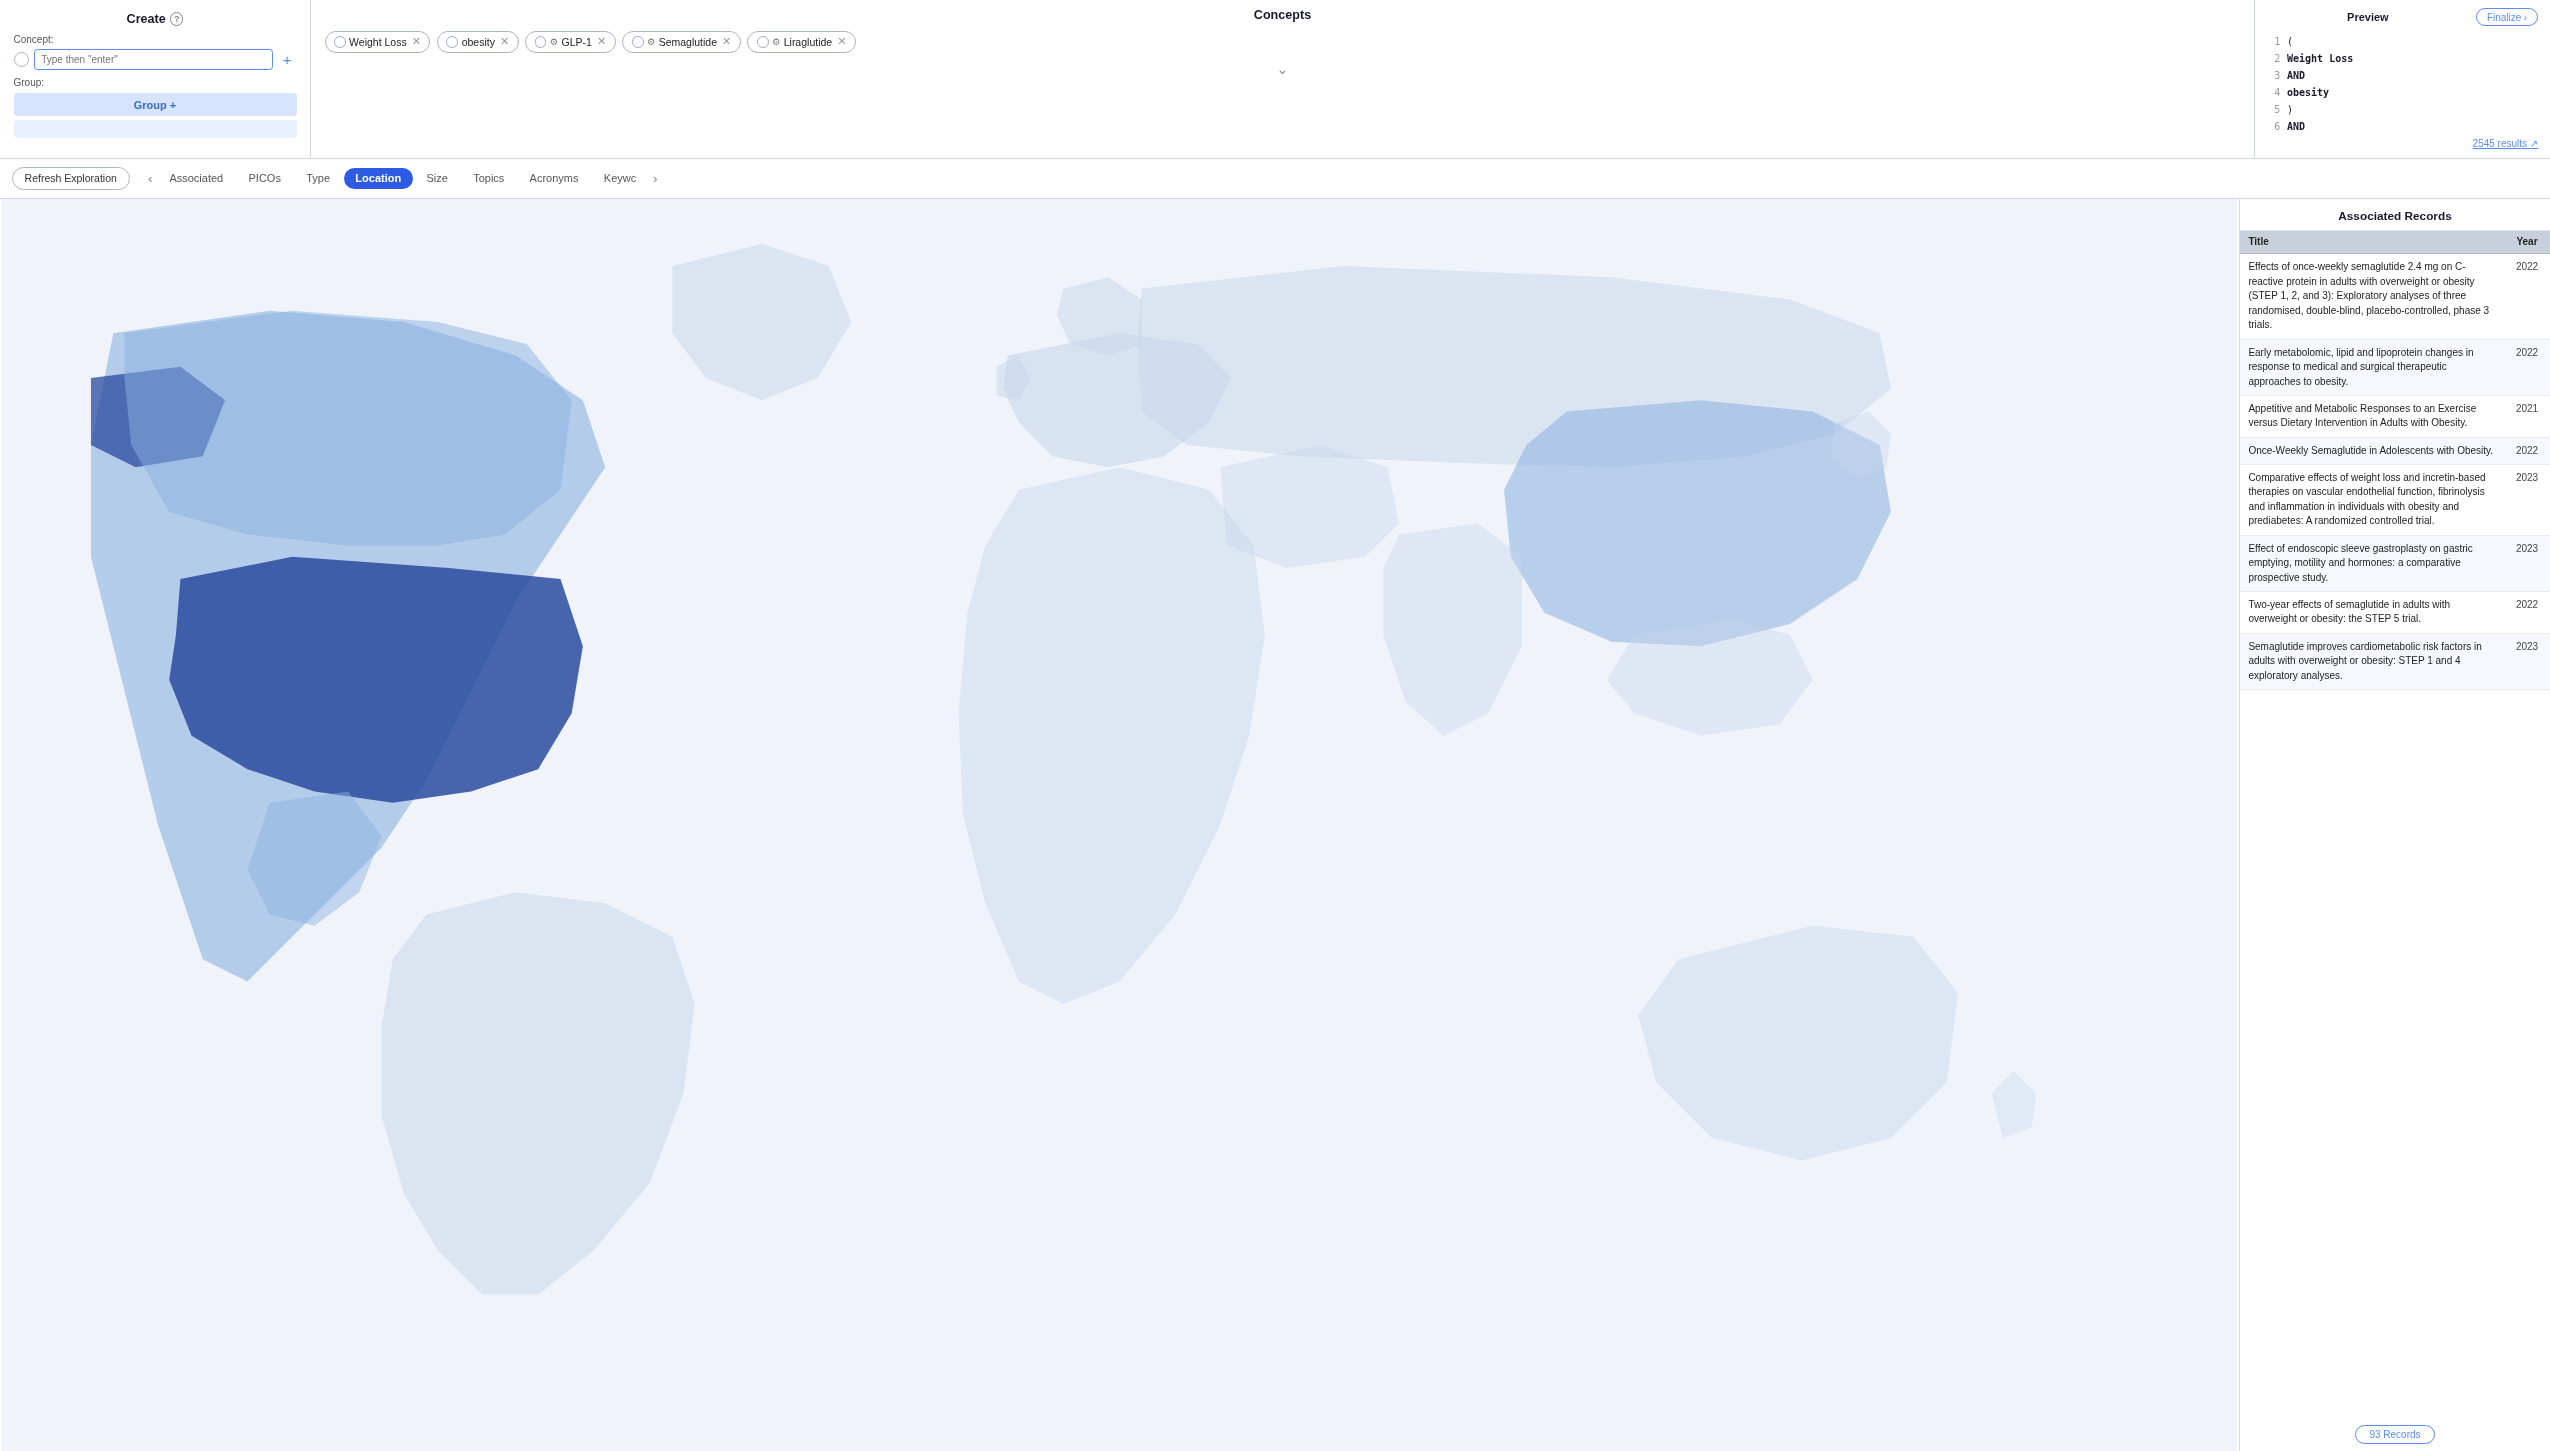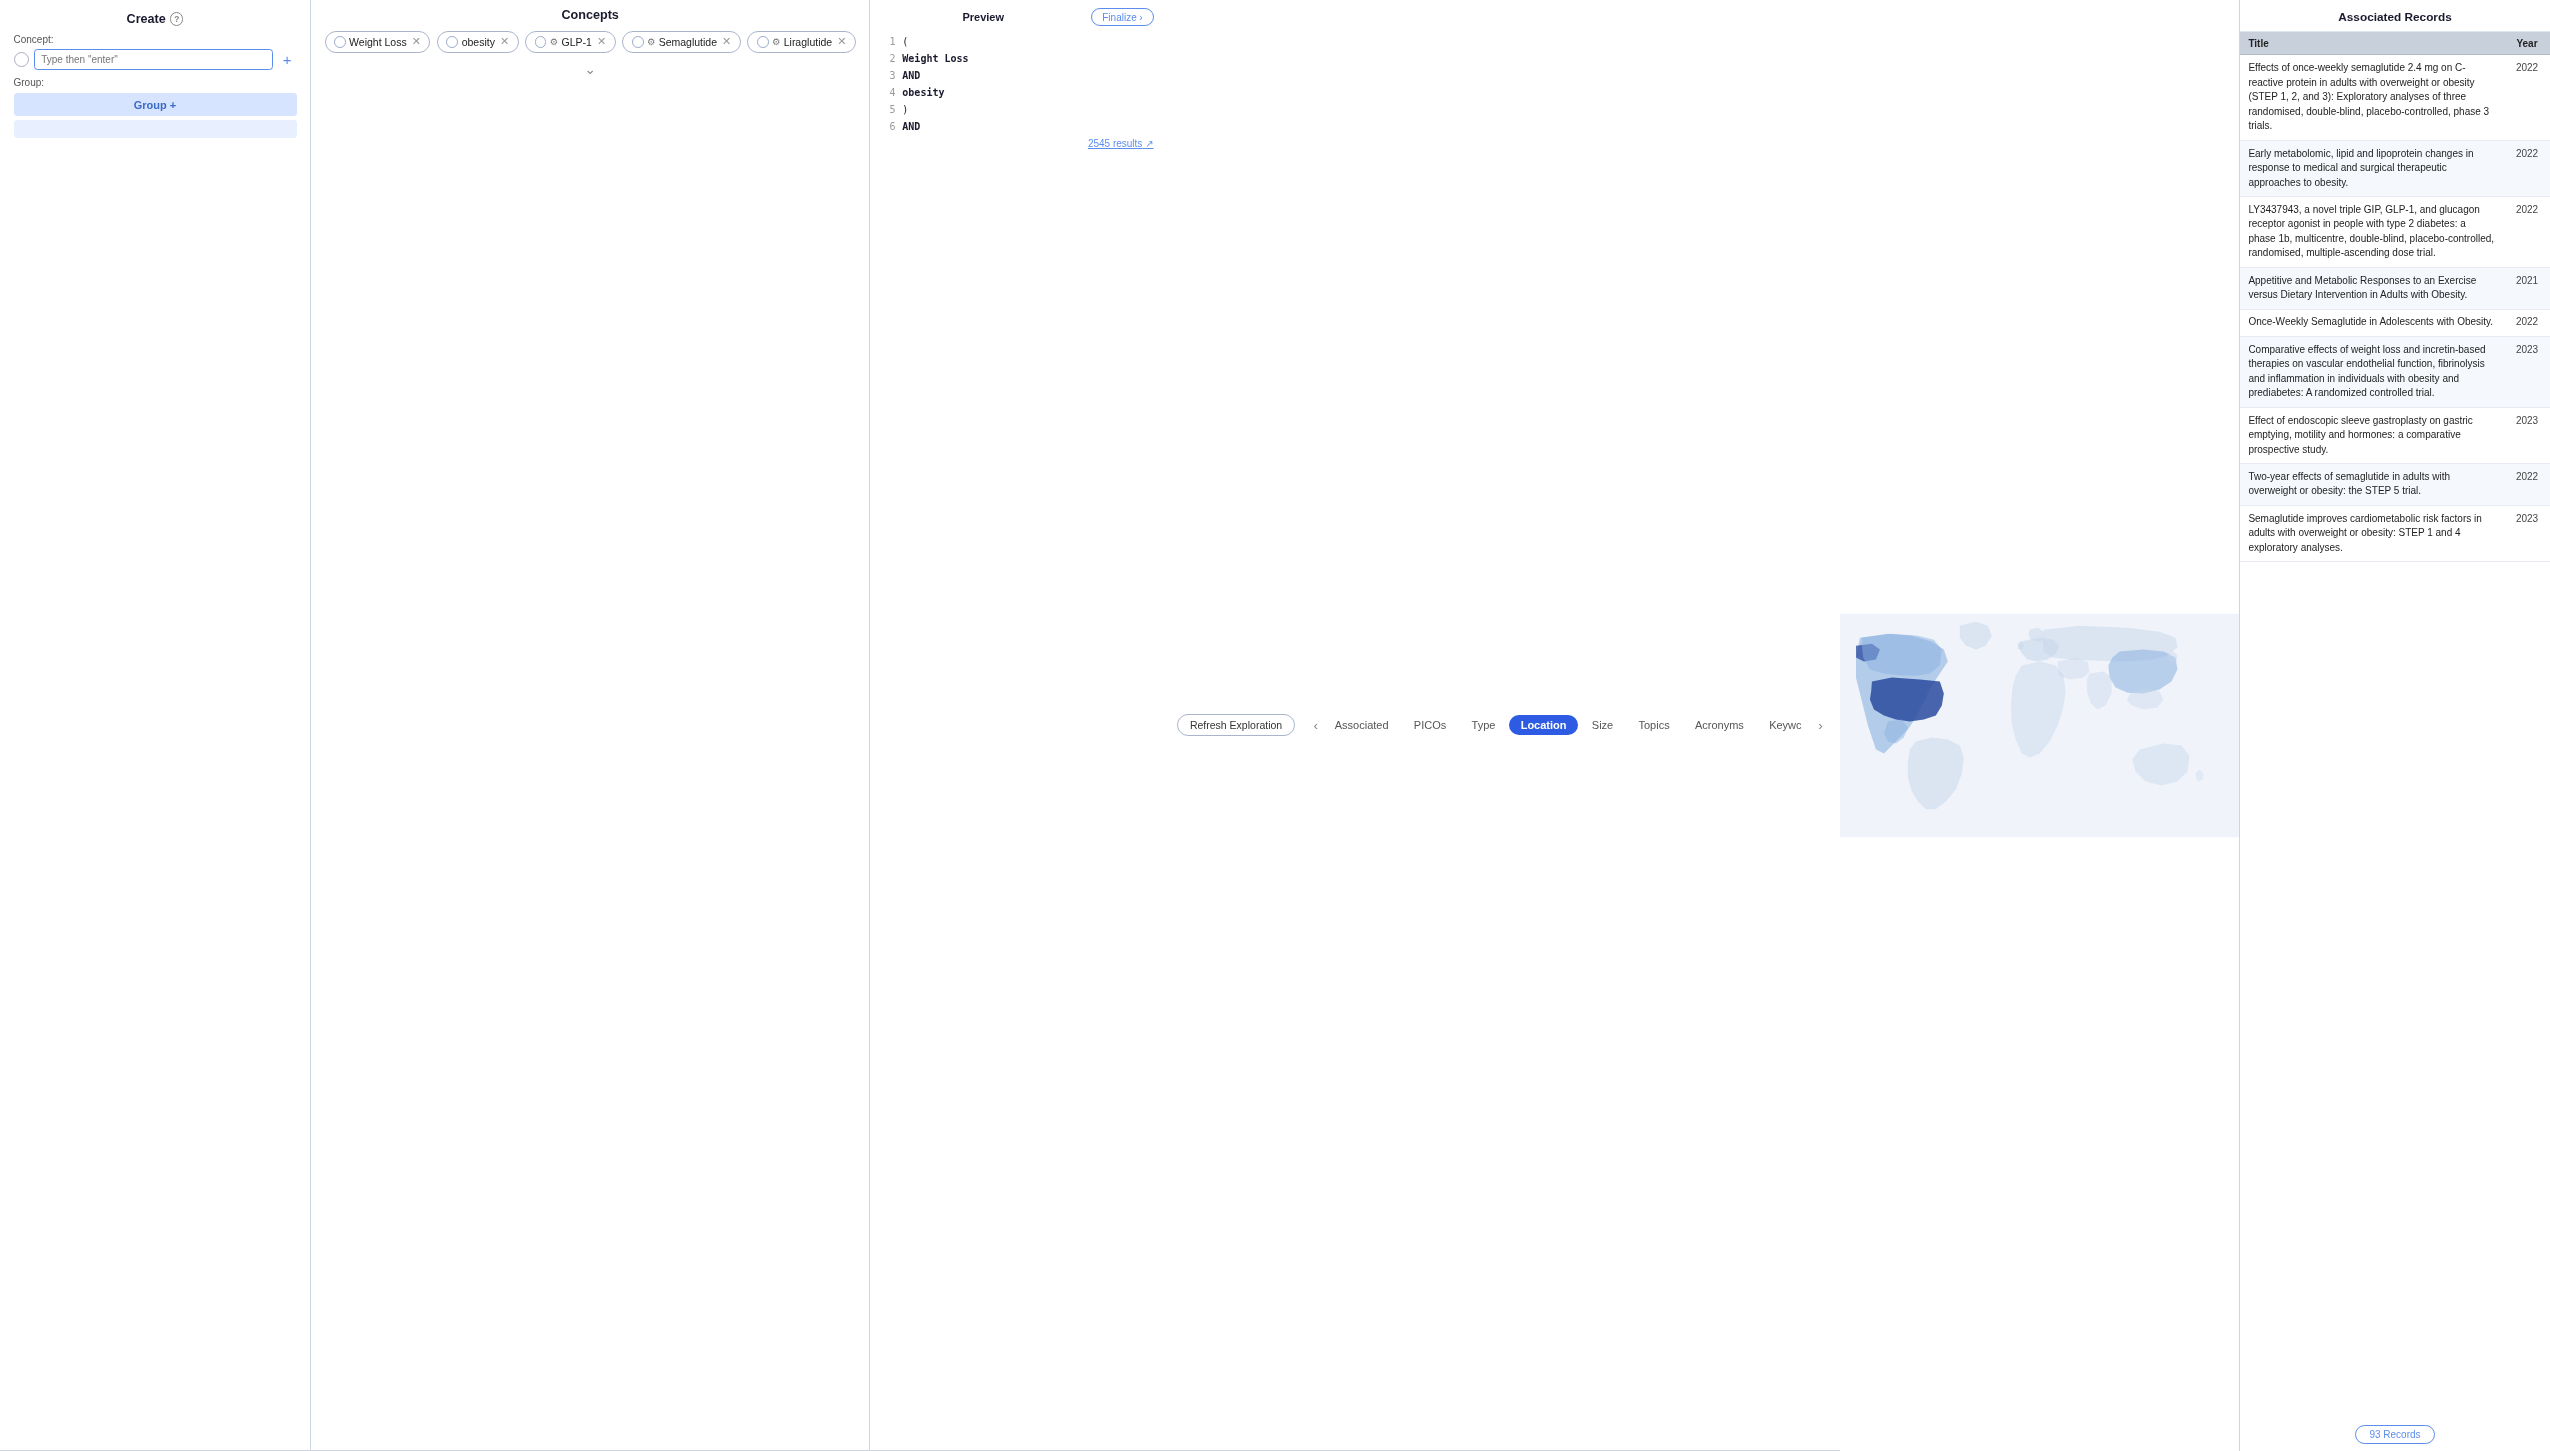--- a/index.html
+++ b/index.html
@@ -1,18 +1,18 @@
 <!DOCTYPE html>
 <html style="font-size:13.5px"><head>
   <meta charset="utf-8">
   <style>
     * { box-sizing: border-box; margin: 0; padding: 0; }
     body { font-family: -apple-system, BlinkMacSystemFont, 'Segoe UI', Arial, sans-serif; font-size: 11px; background: #f0f4f8; color: #222; }
 
-    .app-container { display: flex; flex-direction: row; height: 100vh; overflow: hidden; }
+    .app-container { display: flex; flex-direction: column; height: 100vh; overflow: hidden; }
 
     
     .header-row { display: flex; flex-direction: row; border-bottom: 0.8px solid #cdd5e0; background: #fff; min-height: 135px; }
 
     
     .create-panel { width: 311px; min-width: 311px; padding: 11.8px 13.5px 10px; border-right: 0.8px solid #cdd5e0; background: #fff; }
     .create-panel h2 { font-size: 12.6px; font-weight: 700; text-align: center; margin-bottom: 8.4px; color: #1a1a2e; display: flex; align-items: center; justify-content: center; gap: 4.2px; }
     .create-panel h2 .info-icon { display: inline-flex; align-items: center; justify-content: center; width: 13.5px; height: 13.5px; border-radius: 50%; border: 1.3px solid #888; font-size: 8.4px; color: #888; cursor: pointer; }
     .field-label { font-size: 10px; color: #555; margin-bottom: 3.4px; margin-top: 6.7px; }
     .concept-input-row { display: flex; align-items: center; gap: 5px; }
@@ -257,24 +257,20 @@
 
           <tr>
       <td>Effects of once-weekly semaglutide 2.4 mg on C-reactive protein in adults with overweight or obesity (STEP 1, 2, and 3): Exploratory analyses of three randomised, double-blind, placebo-controlled, phase 3 trials.</td>
       <td class="year-cell">2022</td>
     </tr>
               <tr>
       <td>Early metabolomic, lipid and lipoprotein changes in response to medical and surgical therapeutic approaches to obesity.</td>
       <td class="year-cell">2022</td>
     </tr>
               <tr>
-      <td>LY3437943, a novel triple GIP, GLP-1, and glucagon receptor agonist in people with type 2 diabetes: a phase 1b, multicentre, double-blind, placebo-controlled, randomised, multiple-ascending dose trial.</td>
-      <td class="year-cell">2022</td>
-    </tr>
-              <tr>
       <td>Appetitive and Metabolic Responses to an Exercise versus Dietary Intervention in Adults with Obesity.</td>
       <td class="year-cell">2021</td>
     </tr>
               <tr>
       <td>Once-Weekly Semaglutide in Adolescents with Obesity.</td>
       <td class="year-cell">2022</td>
     </tr>
               <tr>
       <td>Comparative effects of weight loss and incretin-based therapies on vascular endothelial function, fibrinolysis and inflammation in individuals with obesity and prediabetes: A randomized controlled trial.</td>
       <td class="year-cell">2023</td>

